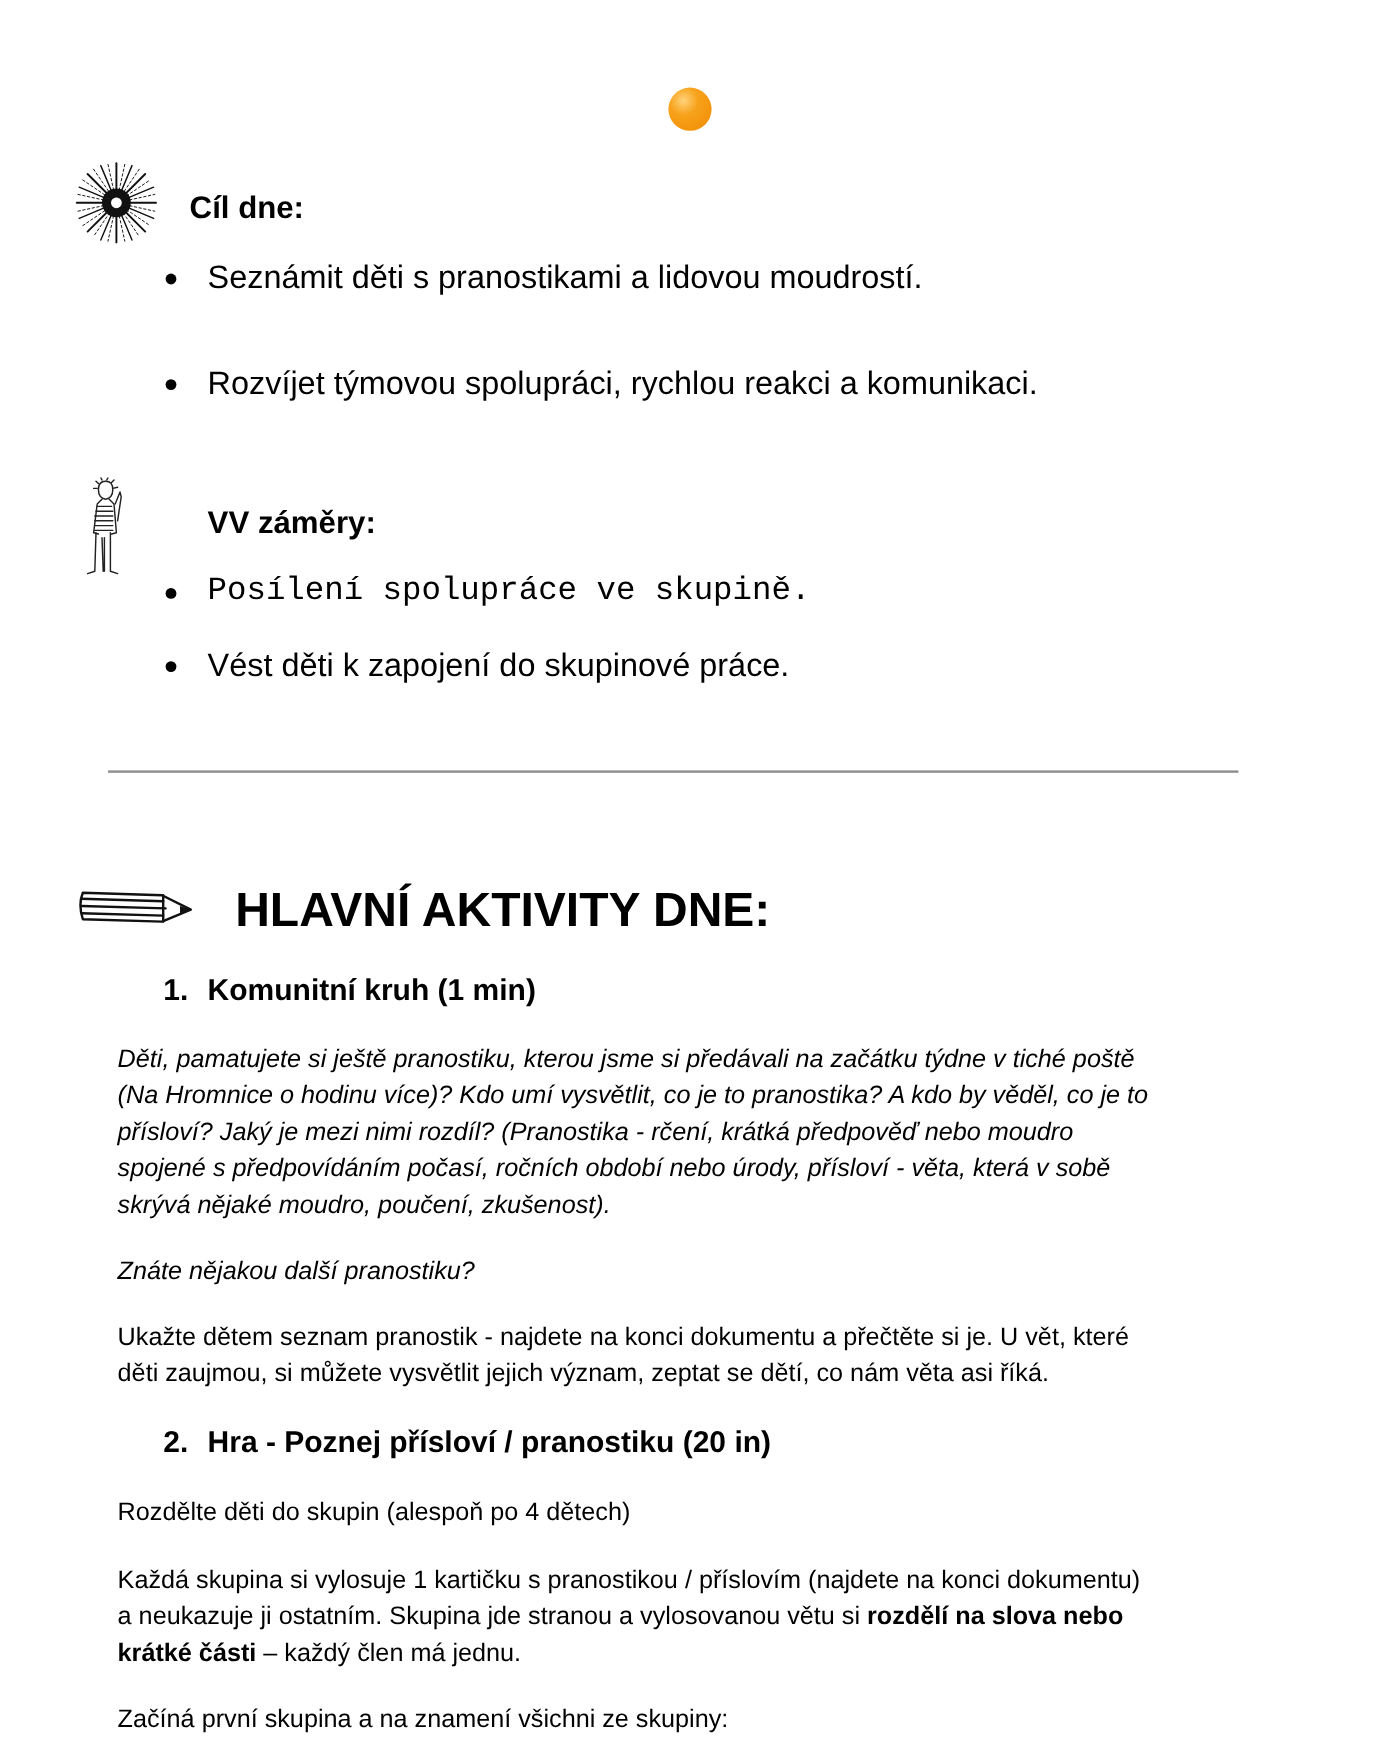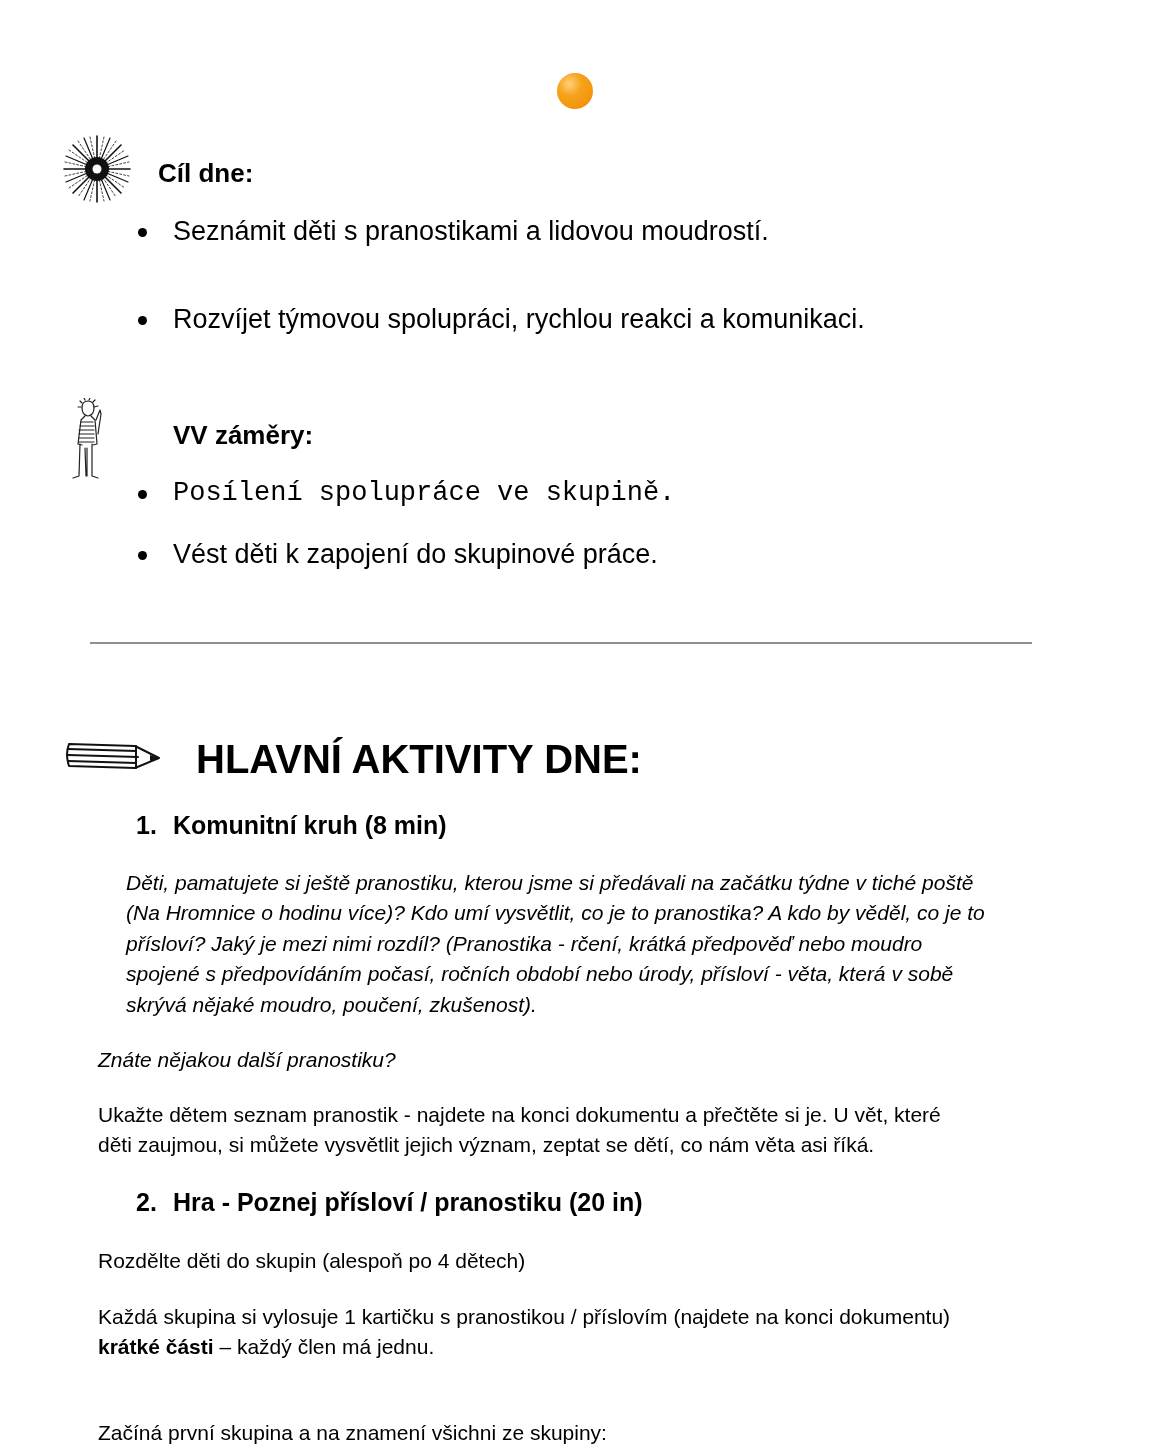--- a/index.html
+++ b/index.html
@@ -158,24 +158,24 @@
     <path d="M5 6 q-4 10 0 22 l66 2 l24 -10 l-24 -12 z"></path>
     <path d="M4 11 l68 2 M4 17 l70 2 M4 23 l68 2"></path>
     <path d="M72 8 l0 22"></path>
   </g>
   <path d="M86 17 l9 3 l-9 3 z" fill="#111"></path>
 </svg>
 <div class="abs main-heading" style="left:196px; top:739px;">HLAVNÍ AKTIVITY DNE:</div>
 
 <div class="abs num-heading" style="left:173px; top:809px;">
   <span class="num">1.</span>
-  <span>Komunitní kruh (8 min)</span>
-</div>
-
-<div class="abs para italic" style="top:868px;margin-left:28px;">
+  <span>Komunitní kruh (1 min)</span>
+</div>
+
+<div class="abs para italic" style="top:868px;">
   <div class="nowrap">Děti, pamatujete si ještě pranostiku, kterou jsme si předávali na začátku týdne v tiché poště</div>
   <div class="nowrap">(Na Hromnice o hodinu více)? Kdo umí vysvětlit, co je to pranostika? A kdo by věděl, co je to</div>
   <div class="nowrap">přísloví? Jaký je mezi nimi rozdíl?  (Pranostika - rčení, krátká předpověď nebo moudro</div>
   <div class="nowrap">spojené s předpovídáním počasí, ročních období nebo úrody, přísloví - věta, která v sobě</div>
   <div class="nowrap">skrývá nějaké moudro, poučení, zkušenost).</div>
 </div>
 
 <div class="abs para italic nowrap" style="top:1045px;">Znáte nějakou další pranostiku?</div>
 
 <div class="abs para" style="top:1100px;">
@@ -185,16 +185,17 @@
 
 <div class="abs num-heading" style="left:173px; top:1186px;">
   <span class="num">2.</span>
   <span>Hra - Poznej přísloví / pranostiku (20 in)</span>
 </div>
 
 <div class="abs para nowrap" style="top:1246px;">Rozdělte děti do skupin (alespoň po 4 dětech)</div>
 
 <div class="abs para" style="top:1302px;">
   <div class="nowrap">Každá skupina si vylosuje 1 kartičku s pranostikou / příslovím (najdete na konci dokumentu)</div>
+  <div class="nowrap"><span>a neukazuje ji ostatním. Skupina jde stranou a vylosovanou větu si </span><b>rozdělí na slova nebo</b></div>
   <div class="nowrap"><b>krátké části</b><span> – každý člen má jednu.</span></div>
 </div>
 
 <div class="abs para nowrap" style="top:1418px;">Začíná první skupina a na znamení všichni ze skupiny:</div>
 
 </body></html>

